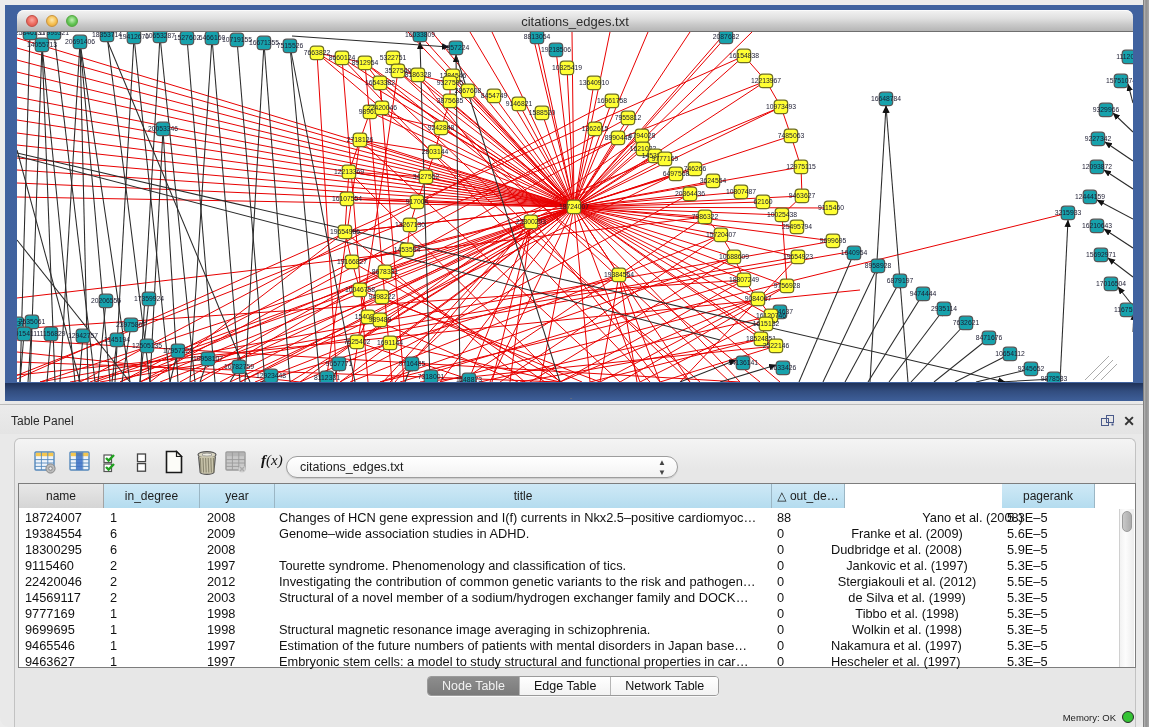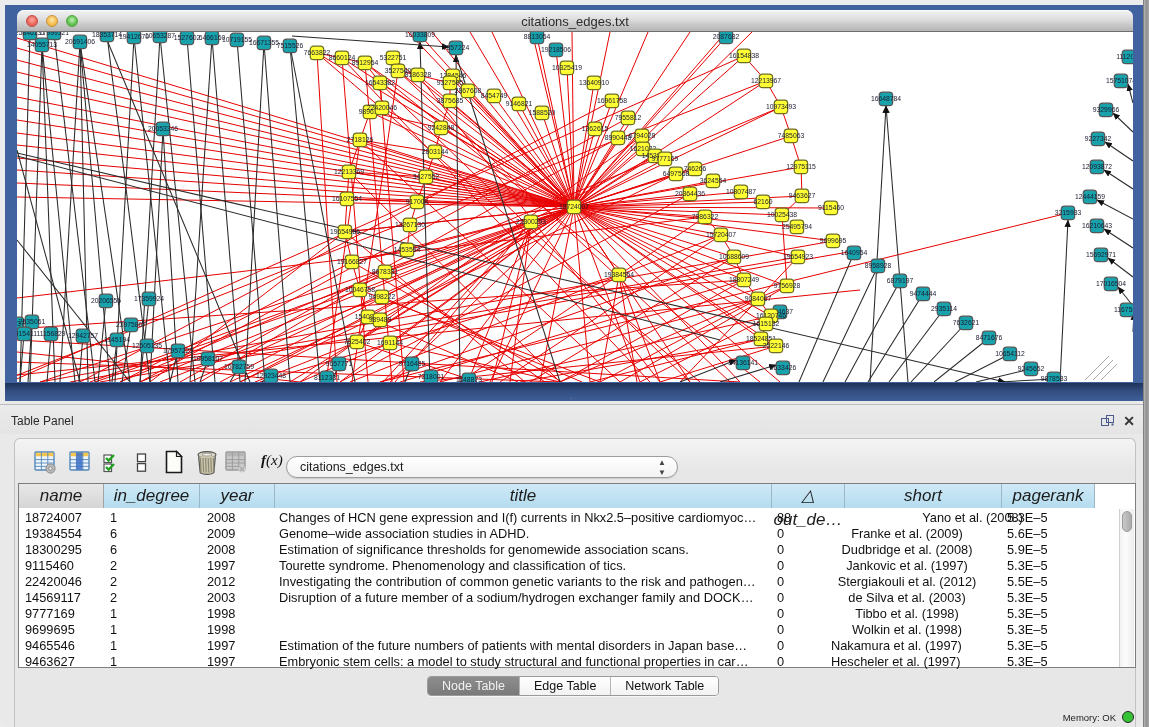--- a/index.html
+++ b/index.html
@@ -44,22 +44,22 @@
 #combo { position:absolute; left:271px; top:12px; width:392px; height:22px;
   background:linear-gradient(180deg,#ffffff,#f2f2f2); border:1px solid #9d9d9d;
   border-radius:11px; box-shadow:0 1px 1px rgba(0,0,0,.12); }
 #combo .ct { position:absolute; left:13px; top:3px; font-size:12.5px; color:#1a1a1a; }
 #combo .ar { position:absolute; right:11px; top:1px; font-size:8px; color:#444; line-height:10px; text-align:center;}
 
 
 #tbl { position:absolute; left:3px; top:44px; width:1118px; height:185px;
   background:#fff; border:1px solid #7d7d7d; }
 .hcell { position:absolute; top:0; height:24px; border-right:1px solid #9bb6c4;
-  font-size:17px; color:#1c1c1c; text-align:center; line-height:24px;
-  background:linear-gradient(180deg,#cfe9f6,#b4dcef);font-style:italic; }
+  font-size:12px; color:#1c1c1c; text-align:center; line-height:24px;
+  background:linear-gradient(180deg,#cfe9f6,#b4dcef); }
 .hcell.gray { background:linear-gradient(180deg,#e8e8e8,#d5d5d5); border-right:1px solid #a3a3a3;}
 .trow { position:absolute; left:0; height:16px; width:1100px; font-size:12.8px;
   color:#111; white-space:nowrap; }
 .tc { position:absolute; top:1px; overflow:hidden; }
 #vsb { position:absolute; right:1px; top:25px; width:15px; height:158px;
   background:linear-gradient(90deg,#f2f2f2,#fcfcfc 40%,#ededed); border-left:1px solid #d0d0d0;}
 #vsb .th { position:absolute; left:2px; top:2px; width:10px; height:21px;
   background:linear-gradient(90deg,#c9c9c9,#ababab); border-radius:5px; border:0.5px solid #9a9a9a;}
 
 
@@ -770,21 +770,20 @@
             <div class="ct">citations_edges.txt</div>
             <div class="ar">▲<br>▼</div>
           </div>
       </div>
       <div id="tbl">
         <div class="hcell gray" style="left:0px;width:85px">name</div>
 <div class="hcell" style="left:85px;width:96px">in_degree</div>
 <div class="hcell" style="left:181px;width:75px">year</div>
 <div class="hcell" style="left:256px;width:497px">title</div>
 <div class="hcell" style="left:753px;width:73px">△ out_de…</div>
-<div class="hcell" style="left:826px;width:157px">short</div>
 <div class="hcell" style="left:983px;width:93px">pagerank</div>
 <div class="trow" style="top:25px">
             <span class="tc" style="left:6px;width:77px">18724007</span>
             <span class="tc" style="left:91px;width:88px">1</span>
             <span class="tc" style="left:188px;width:66px">2008</span>
             <span class="tc" style="left:260px;width:491px">Changes of HCN gene expression and I(f) currents in Nkx2.5–positive cardiomyoc…</span>
             <span class="tc" style="left:758px;width:66px">88</span>
             <span class="tc" style="left:852px;width:152px;text-align:right">Yano et al. (2008)</span>
             <span class="tc" style="left:988px;width:86px">5.3E–5</span>
           </div>
@@ -794,23 +793,22 @@
             <span class="tc" style="left:188px;width:66px">2009</span>
             <span class="tc" style="left:260px;width:491px">Genome–wide association studies in ADHD.</span>
             <span class="tc" style="left:758px;width:66px">0</span>
             <span class="tc" style="left:812px;width:152px;text-align:center">Franke et al. (2009)</span>
             <span class="tc" style="left:988px;width:86px">5.6E–5</span>
           </div>
 <div class="trow" style="top:57px">
             <span class="tc" style="left:6px;width:77px">18300295</span>
             <span class="tc" style="left:91px;width:88px">6</span>
             <span class="tc" style="left:188px;width:66px">2008</span>
-            <span class="tc" style="left:260px;width:491px">Estimation of significance thresholds for genomewide association scans.</span>
             <span class="tc" style="left:758px;width:66px">0</span>
-            <span class="tc" style="left:812px;width:152px;text-align:center">Dudbridge et al. (2008)</span>
+            <span class="tc" style="left:812px;width:152px;text-align:left">Dudbridge et al. (2008)</span>
             <span class="tc" style="left:988px;width:86px">5.9E–5</span>
           </div>
 <div class="trow" style="top:73px">
             <span class="tc" style="left:6px;width:77px">9115460</span>
             <span class="tc" style="left:91px;width:88px">2</span>
             <span class="tc" style="left:188px;width:66px">1997</span>
             <span class="tc" style="left:260px;width:491px">Tourette syndrome. Phenomenology and classification of tics.</span>
             <span class="tc" style="left:758px;width:66px">0</span>
             <span class="tc" style="left:812px;width:152px;text-align:center">Jankovic et al. (1997)</span>
             <span class="tc" style="left:988px;width:86px">5.3E–5</span>
@@ -821,37 +819,38 @@
             <span class="tc" style="left:188px;width:66px">2012</span>
             <span class="tc" style="left:260px;width:491px">Investigating the contribution of common genetic variants to the risk and pathogen…</span>
             <span class="tc" style="left:758px;width:66px">0</span>
             <span class="tc" style="left:812px;width:152px;text-align:center">Stergiakouli et al. (2012)</span>
             <span class="tc" style="left:988px;width:86px">5.5E–5</span>
           </div>
 <div class="trow" style="top:105px">
             <span class="tc" style="left:6px;width:77px">14569117</span>
             <span class="tc" style="left:91px;width:88px">2</span>
             <span class="tc" style="left:188px;width:66px">2003</span>
-            <span class="tc" style="left:260px;width:491px">Disruption of a future member of a sodium/hydrogen exchanger family and DOCK…</span>
+            <span class="tc" style="left:260px;width:491px">Structural of a novel member of a sodium/hydrogen exchanger family and DOCK…</span>
             <span class="tc" style="left:758px;width:66px">0</span>
-            <span class="tc" style="left:812px;width:152px;text-align:center">de Silva et al. (2003)</span>
+            <span class="tc" style="left:812px;width:152px;text-align:center">de Silva et al. (1999)</span>
             <span class="tc" style="left:988px;width:86px">5.3E–5</span>
           </div>
 <div class="trow" style="top:121px">
             <span class="tc" style="left:6px;width:77px">9777169</span>
             <span class="tc" style="left:91px;width:88px">1</span>
             <span class="tc" style="left:188px;width:66px">1998</span>
             <span class="tc" style="left:758px;width:66px">0</span>
             <span class="tc" style="left:812px;width:152px;text-align:center">Tibbo et al. (1998)</span>
             <span class="tc" style="left:988px;width:86px">5.3E–5</span>
           </div>
 <div class="trow" style="top:137px">
             <span class="tc" style="left:6px;width:77px">9699695</span>
             <span class="tc" style="left:91px;width:88px">1</span>
             <span class="tc" style="left:188px;width:66px">1998</span>
+            <span class="tc" style="left:260px;width:491px">Structural magnetic resonance image averaging in schizophrenia.</span>
             <span class="tc" style="left:758px;width:66px">0</span>
             <span class="tc" style="left:812px;width:152px;text-align:center">Wolkin et al. (1998)</span>
             <span class="tc" style="left:988px;width:86px">5.3E–5</span>
           </div>
 <div class="trow" style="top:153px">
             <span class="tc" style="left:6px;width:77px">9465546</span>
             <span class="tc" style="left:91px;width:88px">1</span>
             <span class="tc" style="left:188px;width:66px">1997</span>
             <span class="tc" style="left:260px;width:491px">Estimation of the future numbers of patients with mental disorders in Japan base…</span>
             <span class="tc" style="left:758px;width:66px">0</span>

